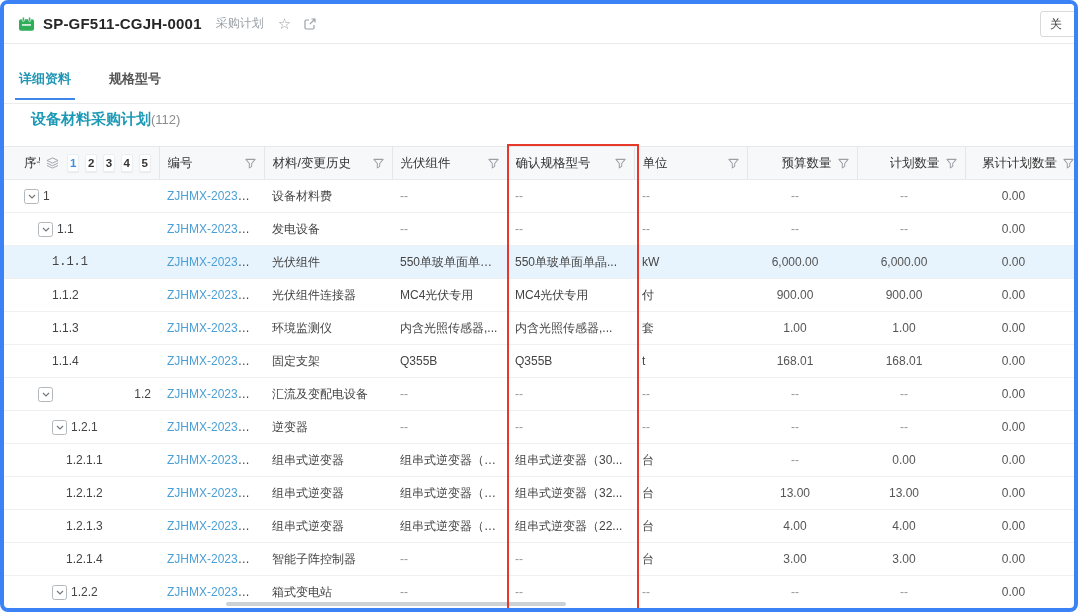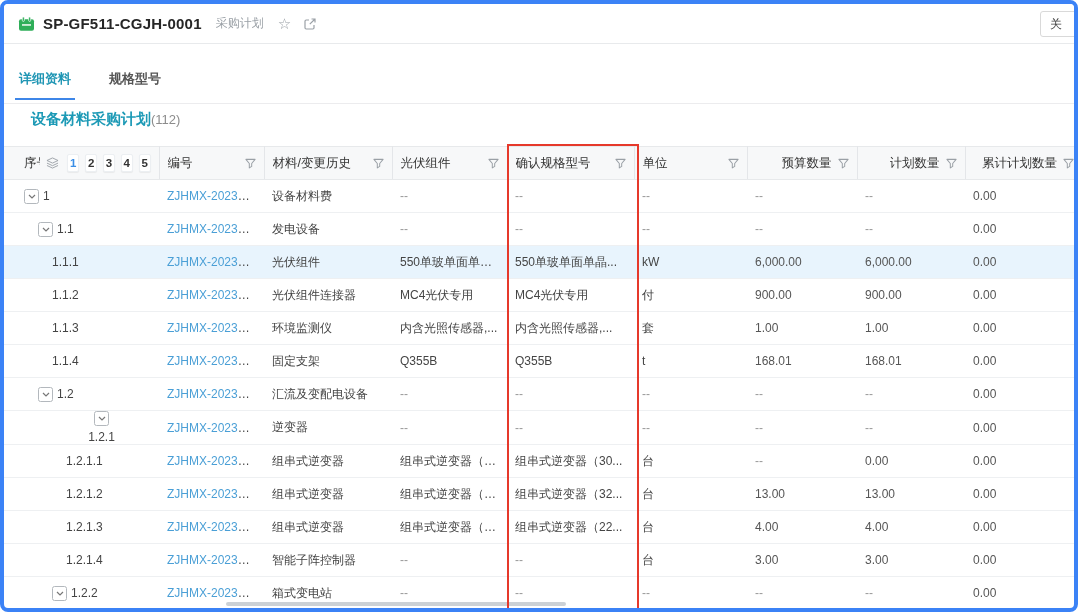--- a/index.html
+++ b/index.html
@@ -34,21 +34,21 @@
            font-weight:normal;color:#333;text-align:left;padding:0 8px 0 8px;box-sizing:border-box;
            border-right:1px solid #e4e6e9;font-size:12.5px;}
   thead th:last-child{border-right:none;}
   thead th .hcell{display:flex;align-items:center;gap:6px;}
   thead th.right .hcell{justify-content:flex-end;}
   thead th .hlabel{white-space:nowrap;overflow:hidden;}
   thead th .spacer{flex:1;}
   tbody td{height:33px;border-bottom:1px solid #eef0f2;padding:0 8px;box-sizing:border-box;
            white-space:nowrap;overflow:hidden;text-overflow:ellipsis;color:#444;}
   tbody tr.selected td{background:#e8f4fd;}
-  td.right,th.right{text-align:left;}
+  td.right,th.right{text-align:center;}
   td.right{padding-right:22px;color:#555;}
   td.qty-last{padding-right:28px;}
   .muted{color:#999;}
   .link{color:#4a9fd6;cursor:pointer;}
   .seqwrap{display:flex;align-items:center;gap:4px;}
   .expbox{width:13px;height:13px;border:1px solid #b3b8bd;border-radius:2.5px;display:inline-flex;
           align-items:center;justify-content:center;flex:0 0 13px;cursor:pointer;background:#fff;}
   .expbox svg{display:block;}
   .lvlbox{display:inline-flex;align-items:center;justify-content:center;width:15px;height:16px;
           background:#fff;border:1px solid #eceff2;border-radius:2px;box-shadow:0 1px 1px rgba(0,0,0,.06);
@@ -252,21 +252,21 @@
             <td>发电设备</td>
             <td><span class="muted">--</span></td>
             <td><span class="muted">--</span></td>
             <td><span class="muted">--</span></td>
             <td class="right"><span class="muted">--</span></td>
             <td class="right"><span class="muted">--</span></td>
             <td class="right qty-last">0.00</td>
           </tr>
           <tr class="selected">
             <td>
-              <div class="seqwrap" style="padding-left: 40px;">
+              <div class="seqwrap" style="padding-left: 40px; font-family: Liberation Mono, monospace;">
                 <span>1.1.1</span>
               </div>
             </td>
             <td><span class="link">ZJHMX-20230606...</span></td>
             <td>光伏组件</td>
             <td>550单玻单面单晶...</td>
             <td>550单玻单面单晶...</td>
             <td>kW</td>
             <td class="right">6,000.00</td>
             <td class="right">6,000.00</td>
@@ -312,41 +312,41 @@
             <td>固定支架</td>
             <td>Q355B</td>
             <td>Q355B</td>
             <td>t</td>
             <td class="right">168.01</td>
             <td class="right">168.01</td>
             <td class="right qty-last">0.00</td>
           </tr>
           <tr>
             <td>
-              <div class="seqwrap" style="padding-left: 26px;">
+              <div class="seqwrap" style="padding-left: 26px; justify-content: space-between;">
                 <span class="expbox">
                   <svg width="8" height="5" viewBox="0 0 8 5" fill="none" stroke="#777" stroke-width="1.2">
                     <path d="M1 1l3 3 3-3"></path>
                   </svg>
                 </span>
                 <span>1.2</span>
               </div>
             </td>
             <td><span class="link">ZJHMX-20230606...</span></td>
             <td>汇流及变配电设备</td>
             <td><span class="muted">--</span></td>
             <td><span class="muted">--</span></td>
             <td><span class="muted">--</span></td>
             <td class="right"><span class="muted">--</span></td>
             <td class="right"><span class="muted">--</span></td>
             <td class="right qty-last">0.00</td>
           </tr>
           <tr>
             <td>
-              <div class="seqwrap" style="padding-left: 40px; flex-direction: column;">
+              <div class="seqwrap" style="padding-left: 40px;">
                 <span class="expbox">
                   <svg width="8" height="5" viewBox="0 0 8 5" fill="none" stroke="#777" stroke-width="1.2">
                     <path d="M1 1l3 3 3-3"></path>
                   </svg>
                 </span>
                 <span>1.2.1</span>
               </div>
             </td>
             <td><span class="link">ZJHMX-20230606...</span></td>
             <td>逆变器</td>

